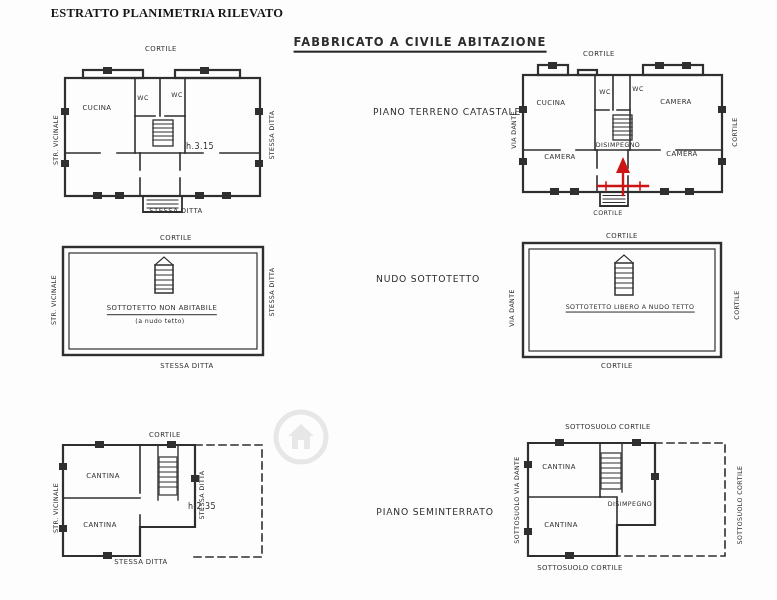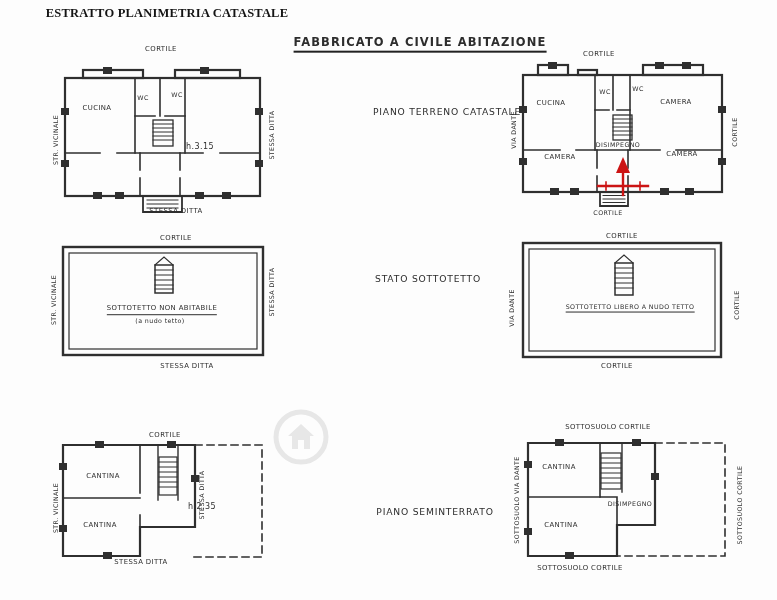--- a/index.html
+++ b/index.html
@@ -31,21 +31,21 @@
 <div class="stage">
 
   <div class="watermark">
     <svg width="58" height="58" viewBox="0 0 58 58">
       <circle cx="29" cy="29" r="25" fill="none" stroke="#e7e7e7" stroke-width="5"></circle>
       <path d="M29 16 L42 28 L38 28 L38 41 L20 41 L20 28 L16 28 Z" fill="#e7e7e7"></path>
       <rect x="26" y="32" width="6" height="9" fill="#fdfdfd"></rect>
     </svg>
   </div>
 
-  <div class="doc-title" style="left:167px;top:6px;">ESTRATTO PLANIMETRIA CATASTALE</div>
+  <div class="doc-title" style="left:167px;top:6px;">ESTRATTO PLANIMETRIA RILEVATO</div>
   <div class="hw fs11 u2 labels" style="left:420px;top:44px;text-align:right;">FABBRICATO A CIVILE ABITAZIONE</div>
 
   <svg class="plan-svg" style="left:55px;top:58px;" width="215" height="158" viewBox="0 0 215 158">
     <g stroke="#2f2f2f" fill="none" stroke-width="2.2" stroke-linecap="square">
       <rect x="10" y="20" width="195" height="118"></rect>
       <rect x="28" y="12" width="60" height="8"></rect>
       <rect x="120" y="12" width="65" height="8"></rect>
       <path d="M88,138 V154 H127 V138" stroke-width="1.8"></path>
     </g>
     <g stroke="#2f2f2f" fill="none" stroke-width="1.6" stroke-linecap="square">
@@ -147,21 +147,21 @@
 
   <svg class="plan-svg" style="left:518px;top:241px;" width="212" height="122" viewBox="0 0 212 122">
     <g stroke="#2f2f2f" fill="none" stroke-linecap="square">
       <rect x="5" y="2" width="198" height="114" stroke-width="2.4"></rect>
       <rect x="11" y="8" width="186" height="102" stroke-width="1.2"></rect>
       <rect x="97" y="22" width="18" height="32" stroke-width="1.5"></rect>
       <path d="M97,27 H115 M97,32 H115 M97,37 H115 M97,42 H115 M97,47 H115" stroke-width="1"></path>
       <path d="M97,22 L106,14 L115,22" stroke-width="1.2"></path>
     </g>
   </svg>
-  <div class="hw fs9 labels" style="left:428px;top:279px;">STATO SOTTOTETTO</div>
+  <div class="hw fs9 labels" style="left:428px;top:279px;">NUDO SOTTOTETTO</div>
   <div class="hw fs7 labels" style="left:622px;top:237px;">CORTILE</div>
   <div class="hw fs6 u labels" style="left:630px;top:308px;">SOTTOTETTO LIBERO A NUDO TETTO</div>
   <div class="hw fs7 labels" style="left:617px;top:367px;">CORTILE</div>
   <div class="hw fs6 v labels" style="left:512px;top:308px;">VIA DANTE</div>
   <div class="hw fs6 v labels" style="left:737px;top:305px;">CORTILE</div>
 
   <svg class="plan-svg" style="left:55px;top:433px;" width="215" height="132" viewBox="0 0 215 132">
     <g stroke="#2f2f2f" fill="none" stroke-linecap="square">
       <path d="M8,12 H140 V94 H85 V123 H8 Z" stroke-width="2.2"></path>
       <path d="M140,12 H207 V124 H138" stroke-width="1.6" stroke-dasharray="7 5"></path>

